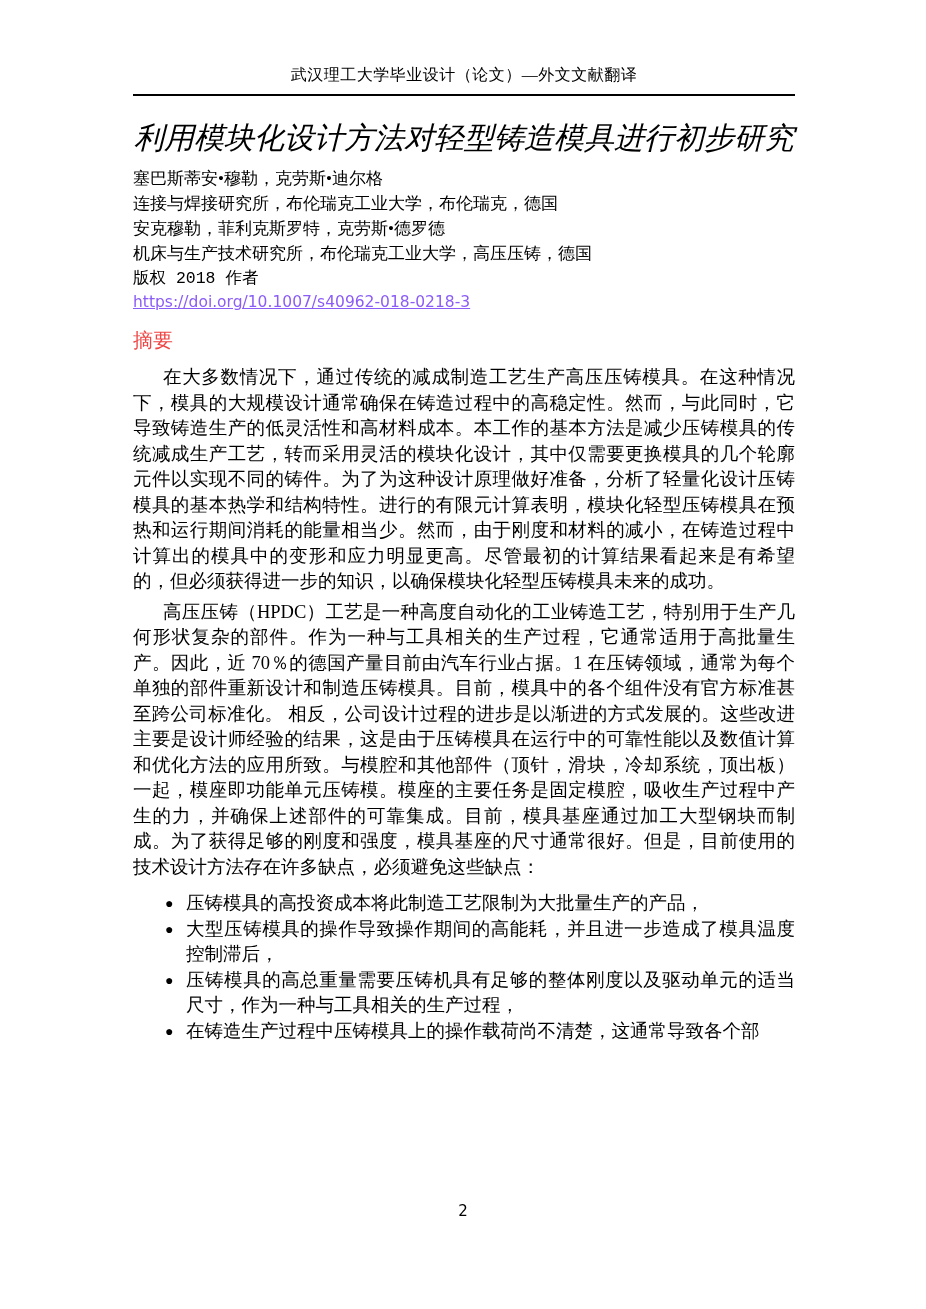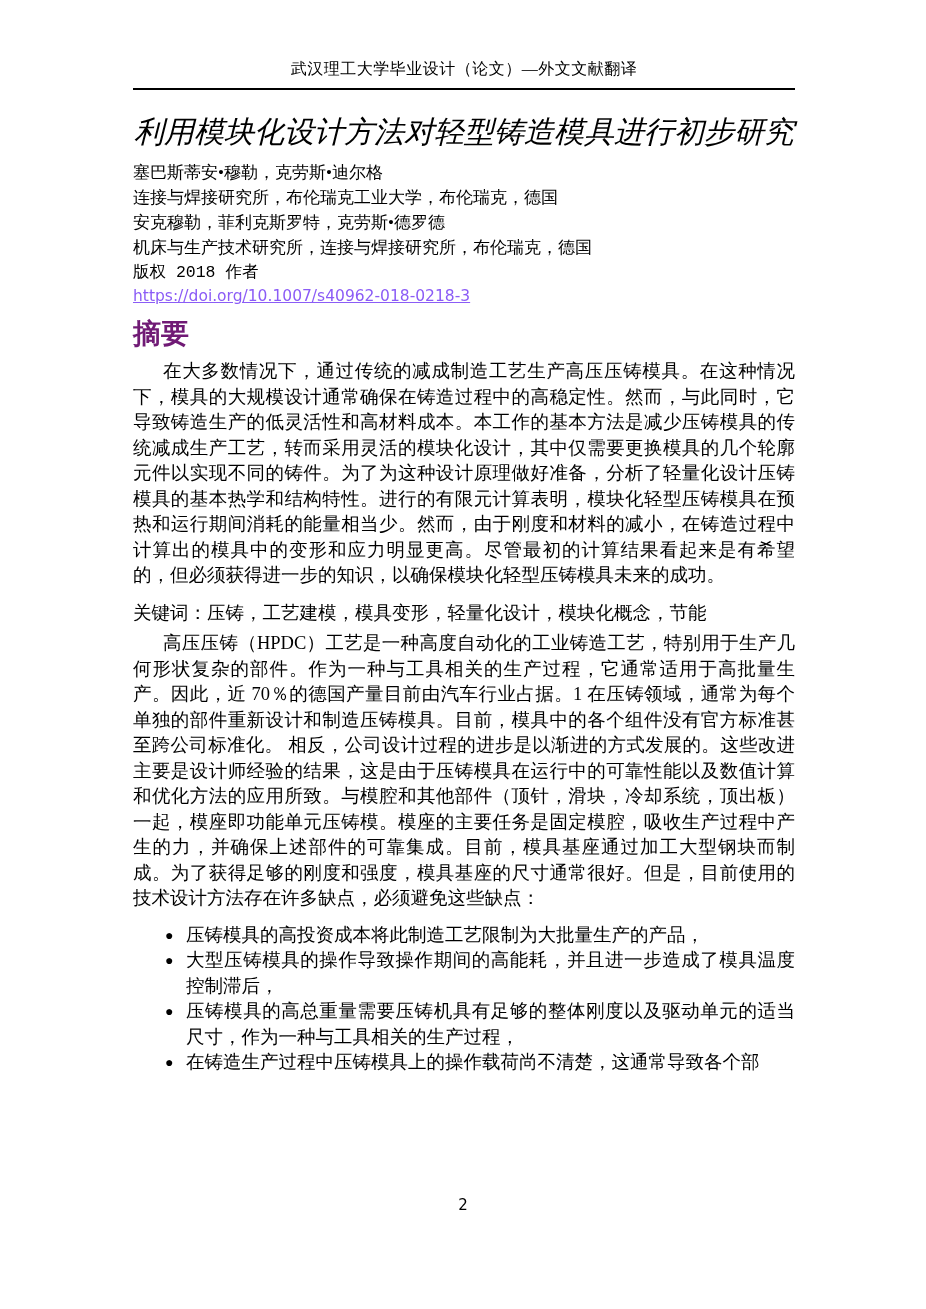--- a/index.html
+++ b/index.html
@@ -1,21 +1,21 @@
 <!DOCTYPE html>
 <html><head>
 <meta charset="utf-8">
 <style>
   * { margin: 0; padding: 0; box-sizing: border-box; }
   html, body { background: #ffffff; }
   .page {
     position: relative;
     width: 926px;
     height: 1254px;
-    margin: 0 auto;
+    margin: 6px auto;
     background: #ffffff;
     color: #000000;
     font-family: "Liberation Serif", "DejaVu Serif", serif;
     overflow: hidden;
   }
   .content {
     padding: 0 131px 0 133px;
   }
   .doc-header {
     margin-top: 58px;
@@ -53,24 +53,24 @@
     line-height: 22px;
     font-family: "DejaVu Sans", "Liberation Sans", sans-serif;
   }
   .doi-line a {
     color: #8b5cf6;
     text-decoration: underline;
     cursor: pointer;
   }
   .section-heading {
     margin-top: 9px;
-    color: #701a75;
+    color: #ef4444;
     font-family: "DejaVu Sans", "Liberation Sans", sans-serif;
-    font-weight: 700;
-    font-size: 28px;
+    font-weight: 400;
+    font-size: 20px;
     line-height: 36px;
   }
   .section-heading.intro { margin-top: 56px; }
   .body-paragraph {
     margin-top: 7px;
     font-size: 18.5px;
     line-height: 25.5px;
     text-align: justify;
     text-indent: 30px;
   }
@@ -115,34 +115,33 @@
   <div class="content">
 
     <div class="doc-header">武汉理工大学毕业设计（论文）—外文文献翻译</div>
 
     <h1 class="paper-title">利用模块化设计方法对轻型铸造模具进行初步研究</h1>
 
     <div class="authors-block">
       <div>塞巴斯蒂安•穆勒，克劳斯•迪尔格</div>
       <div>连接与焊接研究所，布伦瑞克工业大学，布伦瑞克，德国</div>
       <div>安克穆勒，菲利克斯罗特，克劳斯•德罗德</div>
-      <div>机床与生产技术研究所，连接与焊接研究所，布伦瑞克，德国</div>
+      <div>机床与生产技术研究所，布伦瑞克工业大学，高压压铸，德国</div>
     </div>
 
     <div class="copyright-line">版权 2018 作者</div>
 
     <div class="doi-line">
       <a>https://doi.org/10.1007/s40962-018-0218-3</a>
     </div>
 
     <h2 class="section-heading">摘要</h2>
 
     <p class="body-paragraph">在大多数情况下，通过传统的减成制造工艺生产高压压铸模具。在这种情况下，模具的大规模设计通常确保在铸造过程中的高稳定性。然而，与此同时，它导致铸造生产的低灵活性和高材料成本。本工作的基本方法是减少压铸模具的传统减成生产工艺，转而采用灵活的模块化设计，其中仅需要更换模具的几个轮廓元件以实现不同的铸件。为了为这种设计原理做好准备，分析了轻量化设计压铸模具的基本热学和结构特性。进行的有限元计算表明，模块化轻型压铸模具在预热和运行期间消耗的能量相当少。然而，由于刚度和材料的减小，在铸造过程中计算出的模具中的变形和应力明显更高。尽管最初的计算结果看起来是有希望的，但必须获得进一步的知识，以确保模块化轻型压铸模具未来的成功。</p>
 
-    <p class="keywords-line">关键词：压铸，工艺建模，模具变形，轻量化设计，模块化概念，节能</p>
 
 
     <p class="body-paragraph intro">高压压铸（HPDC）工艺是一种高度自动化的工业铸造工艺，特别用于生产几何形状复杂的部件。作为一种与工具相关的生产过程，它通常适用于高批量生产。因此，近 70％的德国产量目前由汽车行业占据。1 在压铸领域，通常为每个单独的部件重新设计和制造压铸模具。目前，模具中的各个组件没有官方标准甚至跨公司标准化。 相反，公司设计过程的进步是以渐进的方式发展的。这些改进主要是设计师经验的结果，这是由于压铸模具在运行中的可靠性能以及数值计算和优化方法的应用所致。与模腔和其他部件（顶针，滑块，冷却系统，顶出板）一起，模座即功能单元压铸模。模座的主要任务是固定模腔，吸收生产过程中产生的力，并确保上述部件的可靠集成。目前，模具基座通过加工大型钢块而制成。为了获得足够的刚度和强度，模具基座的尺寸通常很好。但是，目前使用的技术设计方法存在许多缺点，必须避免这些缺点：</p>
 
     <ul class="bullet-list">
       <li>
         <span class="bullet-glyph">●</span>
         <span class="li-text">压铸模具的高投资成本将此制造工艺限制为大批量生产的产品，</span>
       </li>
       <li>

